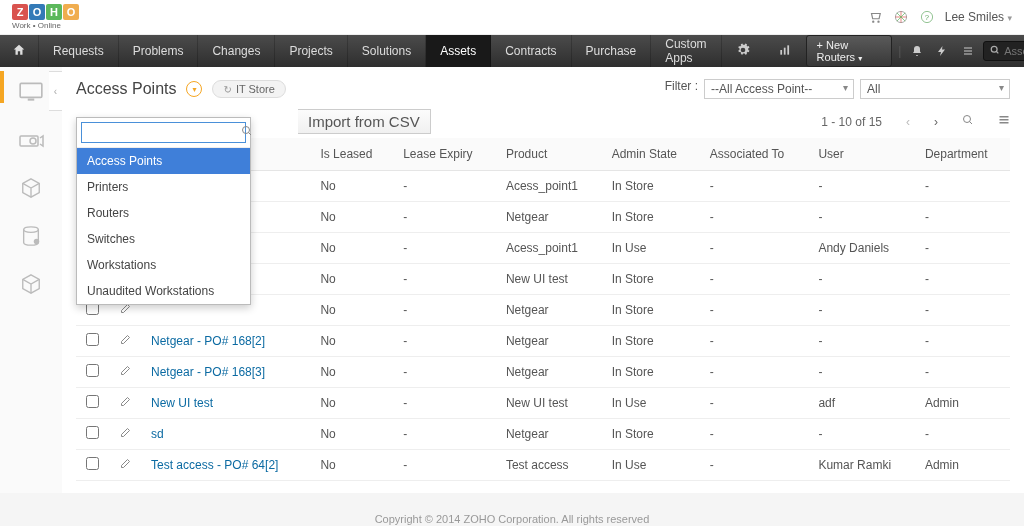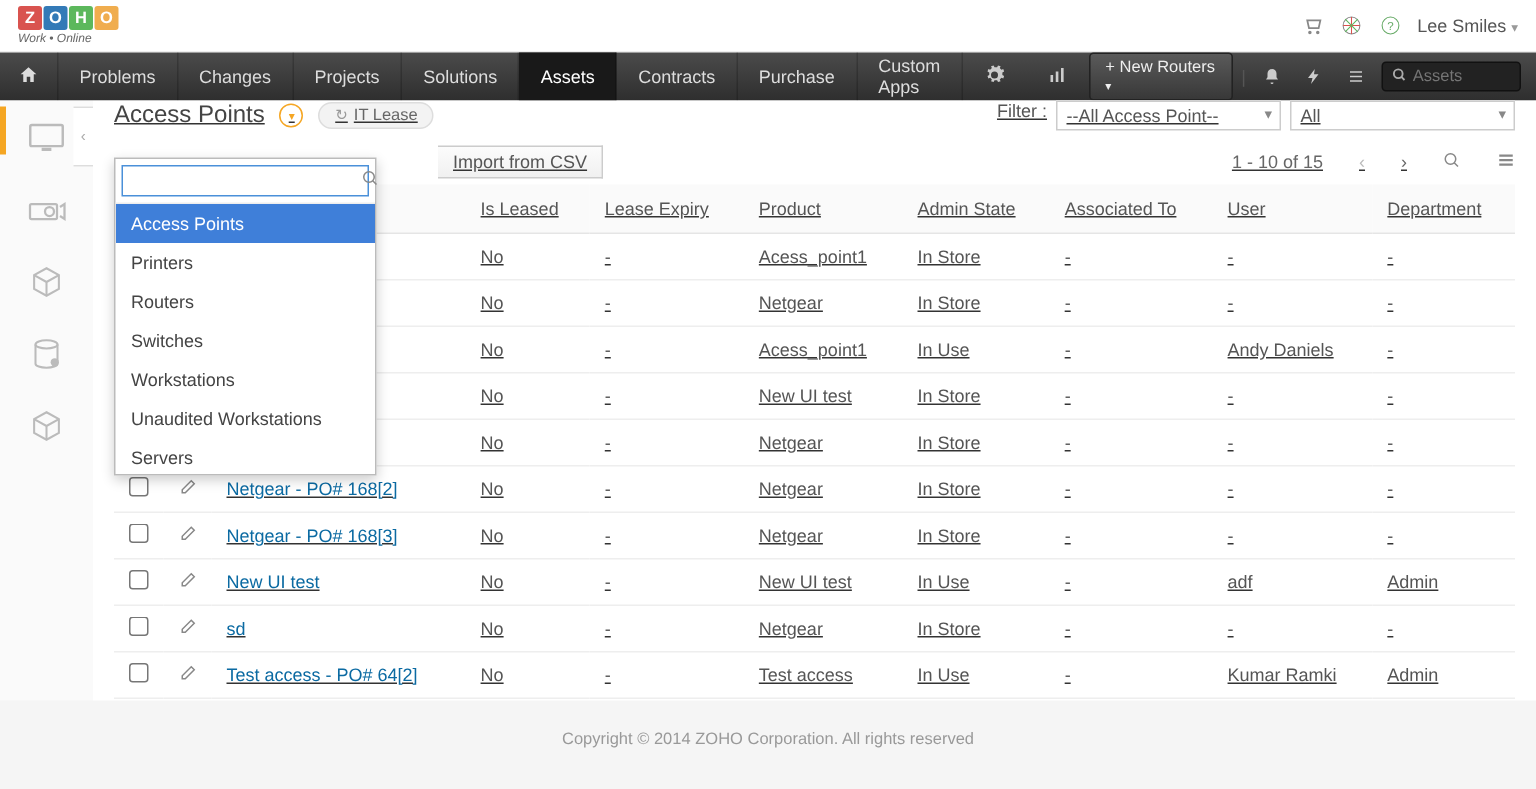--- a/index.html
+++ b/index.html
@@ -2,21 +2,21 @@
 <html><head>
   <meta charset="utf-8">
   <style>
     * { box-sizing: border-box; margin: 0; padding: 0; font-family: Arial, Helvetica, sans-serif; }
     body { background: #f5f5f5; font-size: 12px; color: #333; }
     
     .topbar { background: #fff; height: 35px; display: flex; justify-content: space-between; align-items: center; padding: 0 12px; border-bottom: 1px solid #eee; }
     .logo { display: flex; flex-direction: column; align-items: flex-start; }
     .logo-blocks { display: flex; gap: 1px; }
     .logo-block { width: 16px; height: 16px; color: #fff; font-weight: bold; font-size: 11px; display: flex; align-items: center; justify-content: center; border-radius: 2px; }
-    .logo-sub { font-size: 8px; color: #666; margin-top: 1px; font-style: italic; }
+    .logo-sub { font-size: 8px; color: #666; margin-top: 1px; }
     .topbar-right { display: flex; align-items: center; gap: 10px; font-size: 12px; color: #555; }
     .topbar-icon { width: 16px; height: 16px; display: inline-flex; align-items: center; justify-content: center; }
     .username { color: #555; cursor: pointer; }
     
     .navbar { background: linear-gradient(#4b4b4b, #2e2e2e); height: 32px; display: flex; align-items: stretch; color: #eee; font-size: 12px; }
     .nav-left { display: flex; align-items: stretch; }
     .nav-item { padding: 0 14px; display: flex; align-items: center; cursor: pointer; border-right: 1px solid rgba(0,0,0,0.2); color: #ddd; }
     .nav-item.active { background: #191919; color: #fff; }
     .nav-home { padding: 0 12px; }
     .nav-right { margin-left: auto; display: flex; align-items: center; gap: 6px; padding-right: 10px; }
@@ -24,31 +24,31 @@
     .nav-icon-btn { width: 24px; height: 20px; display: flex; align-items: center; justify-content: center; color: #ccc; cursor: pointer; }
     .nav-search { background: #222; border: 1px solid #111; border-radius: 3px; padding: 2px 6px; display: flex; align-items: center; gap: 4px; width: 100px; }
     .nav-search input { background: transparent; border: none; color: #eee; outline: none; width: 60px; font-size: 11px; }
     
     .workspace { display: flex; min-height: 400px; }
     .sidebar { width: 62px; background: #fafafa; display: flex; flex-direction: column; align-items: center; padding-top: 10px; gap: 18px; position: relative; }
     .orange-tab { position: absolute; left: 0; top: 4px; width: 4px; height: 32px; background: #f5a623; }
     .sidebar-icon { width: 40px; height: 30px; display: flex; align-items: center; justify-content: center; color: #999; cursor: pointer; }
     .sidebar-collapse { width: 14px; height: 40px; background: #fff; border: 1px solid #ddd; border-left: none; display: flex; align-items: center; justify-content: center; color: #aaa; cursor: pointer; position: absolute; right: -1px; top: 4px; font-size: 10px; }
     
-    .main { flex: 1; background: #fff; padding: 0 14px; position: relative; text-decoration: underline; }
+    .main { flex: 1; background: #fff; padding: 12px 14px; position: relative; }
     .page-header { display: flex; align-items: center; gap: 10px; margin-bottom: 10px; }
     .page-title { font-size: 16px; color: #444; font-weight: normal; }
     .title-dropdown-btn { width: 16px; height: 16px; border: 1px solid #f5a623; border-radius: 50%; display: inline-flex; align-items: center; justify-content: center; color: #f5a623; font-size: 8px; cursor: pointer; }
     .pill { background: #f3f3f3; border: 1px solid #ddd; border-radius: 12px; padding: 2px 10px; font-size: 11px; color: #666; cursor: pointer; display: flex; align-items: center; gap: 4px; }
     .filter-bar { margin-left: auto; display: flex; align-items: flex-start; gap: 6px; font-size: 12px; color: #555; }
     .select { border: 1px solid #ccc; background: #fff; padding: 2px 20px 2px 6px; font-size: 12px; color: #555; min-width: 150px; position: relative; cursor: pointer; }
     .select::after { content: "▾"; position: absolute; right: 5px; top: 2px; color: #888; font-size: 10px; }
     
     .toolbar { display: flex; align-items: center; gap: 0; margin-bottom: 4px; }
-    .toolbar-btn { border: 1px solid #ccc; background: linear-gradient(#fcfcfc,#f0f0f0); padding: 3px 10px; font-size: 12px; color: #555; cursor: pointer; }
+    .toolbar-btn { border: 1px solid #ccc; background: linear-gradient(#fcfcfc,#f0f0f0); padding: 3px 10px; font-size: 15px; color: #555; cursor: pointer; }
     .toolbar-btn + .toolbar-btn { border-left: none; }
     .toolbar-right { margin-left: auto; display: flex; align-items: center; gap: 24px; color: #666; font-size: 12px; text-align: right; }
     .pager-icon { color: #bbb; cursor: pointer; font-size: 12px; }
     
     table.grid { width: 100%; border-collapse: collapse; font-size: 12px; }
     table.grid th { text-align: left; padding: 8px 10px; color: #555; font-weight: normal; border-bottom: 1px solid #e5e5e5; background: #fafafa; }
     table.grid td { padding: 7px 10px; border-bottom: 1px solid #eee; color: #555; }
     table.grid td.name { color: #0b6aa2; cursor: pointer; }
     .chk { width: 28px; text-align: center; }
     .edit-col { width: 28px; text-align: center; color: #888; }
@@ -109,20 +109,21 @@
 
 <div class="navbar">
   <div class="nav-left" id="nav-left">
     <div class="nav-item nav-home">
       <span>
         <svg width="14" height="14" viewBox="0 0 24 24" fill="#ddd">
             <path d="M12 3l9 8h-3v9h-4v-6h-4v6H6v-9H3z"></path>
           </svg>
       </span>
     </div>
+  <div class="nav-item">Requests</div>
       <div class="nav-item">Problems</div>
       <div class="nav-item">Changes</div>
       <div class="nav-item">Projects</div>
       <div class="nav-item">Solutions</div>
       <div class="nav-item active">Assets</div>
       <div class="nav-item">Contracts</div>
       <div class="nav-item">Purchase</div>
       <div class="nav-item">Custom Apps</div>
     </div>
   <div class="nav-item" style="border-right:none;">
@@ -217,21 +218,21 @@
   </div>
 
   <div class="main">
     <div class="page-header" style="position:relative;">
       <span class="page-title">Access Points</span>
       <span class="title-dropdown-btn">
         <span>▾</span>
       </span>
       <span class="pill">
         <span style="color:#999;font-size:10px;">↻</span>
-        <span>IT Lease</span>
+        <span>IT Store</span>
       </span>
       <div class="filter-bar">
         <span>Filter :</span>
         <div class="select">
           <span>--All Access Point--</span>
         </div>
         <div class="select">
           <span>All</span>
         </div>
       </div>
@@ -248,21 +249,20 @@
             </span>
           </div>
         </div>
         <div class="dd-list" id="dd-list">
             <div class="dd-item selected">Access Points</div>
             <div class="dd-item">Printers</div>
             <div class="dd-item">Routers</div>
             <div class="dd-item">Switches</div>
             <div class="dd-item">Workstations</div>
             <div class="dd-item">Unaudited Workstations</div>
-            <div class="dd-item">Servers</div>
           </div>
       </div>
     </div>
 
     <div class="toolbar">
       <div class="toolbar-btn" style="visibility:hidden;">New</div>
       <div class="toolbar-btn" style="margin-left:170px;">
         <span>Import from CSV</span>
       </div>
       <div class="toolbar-right">

